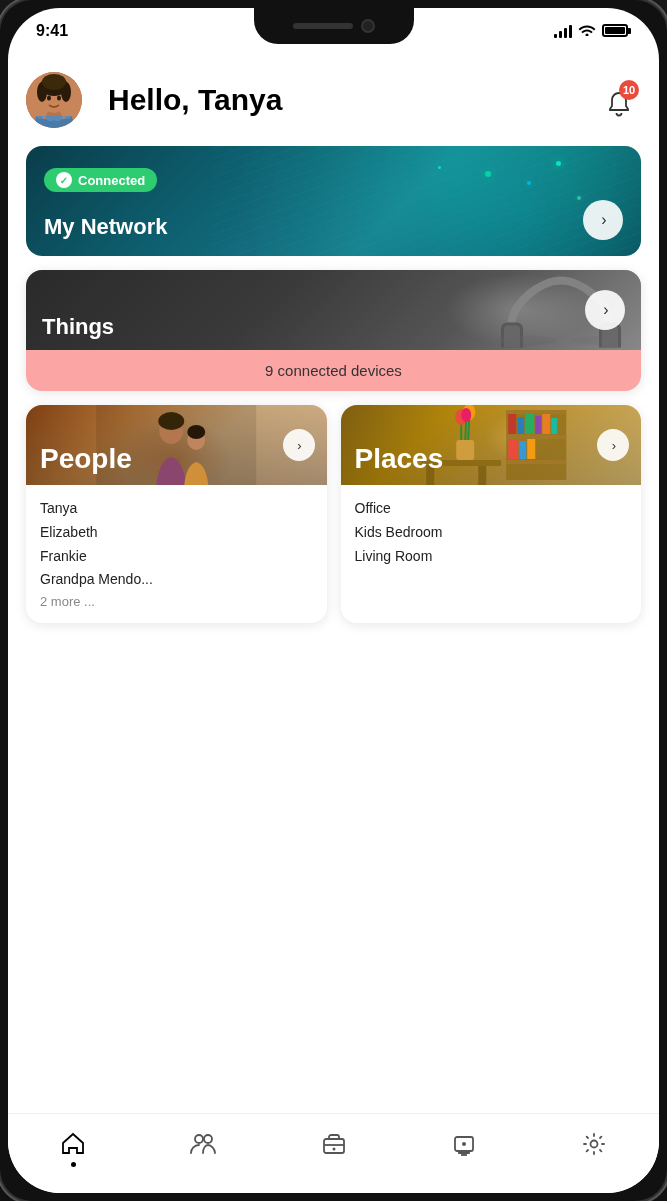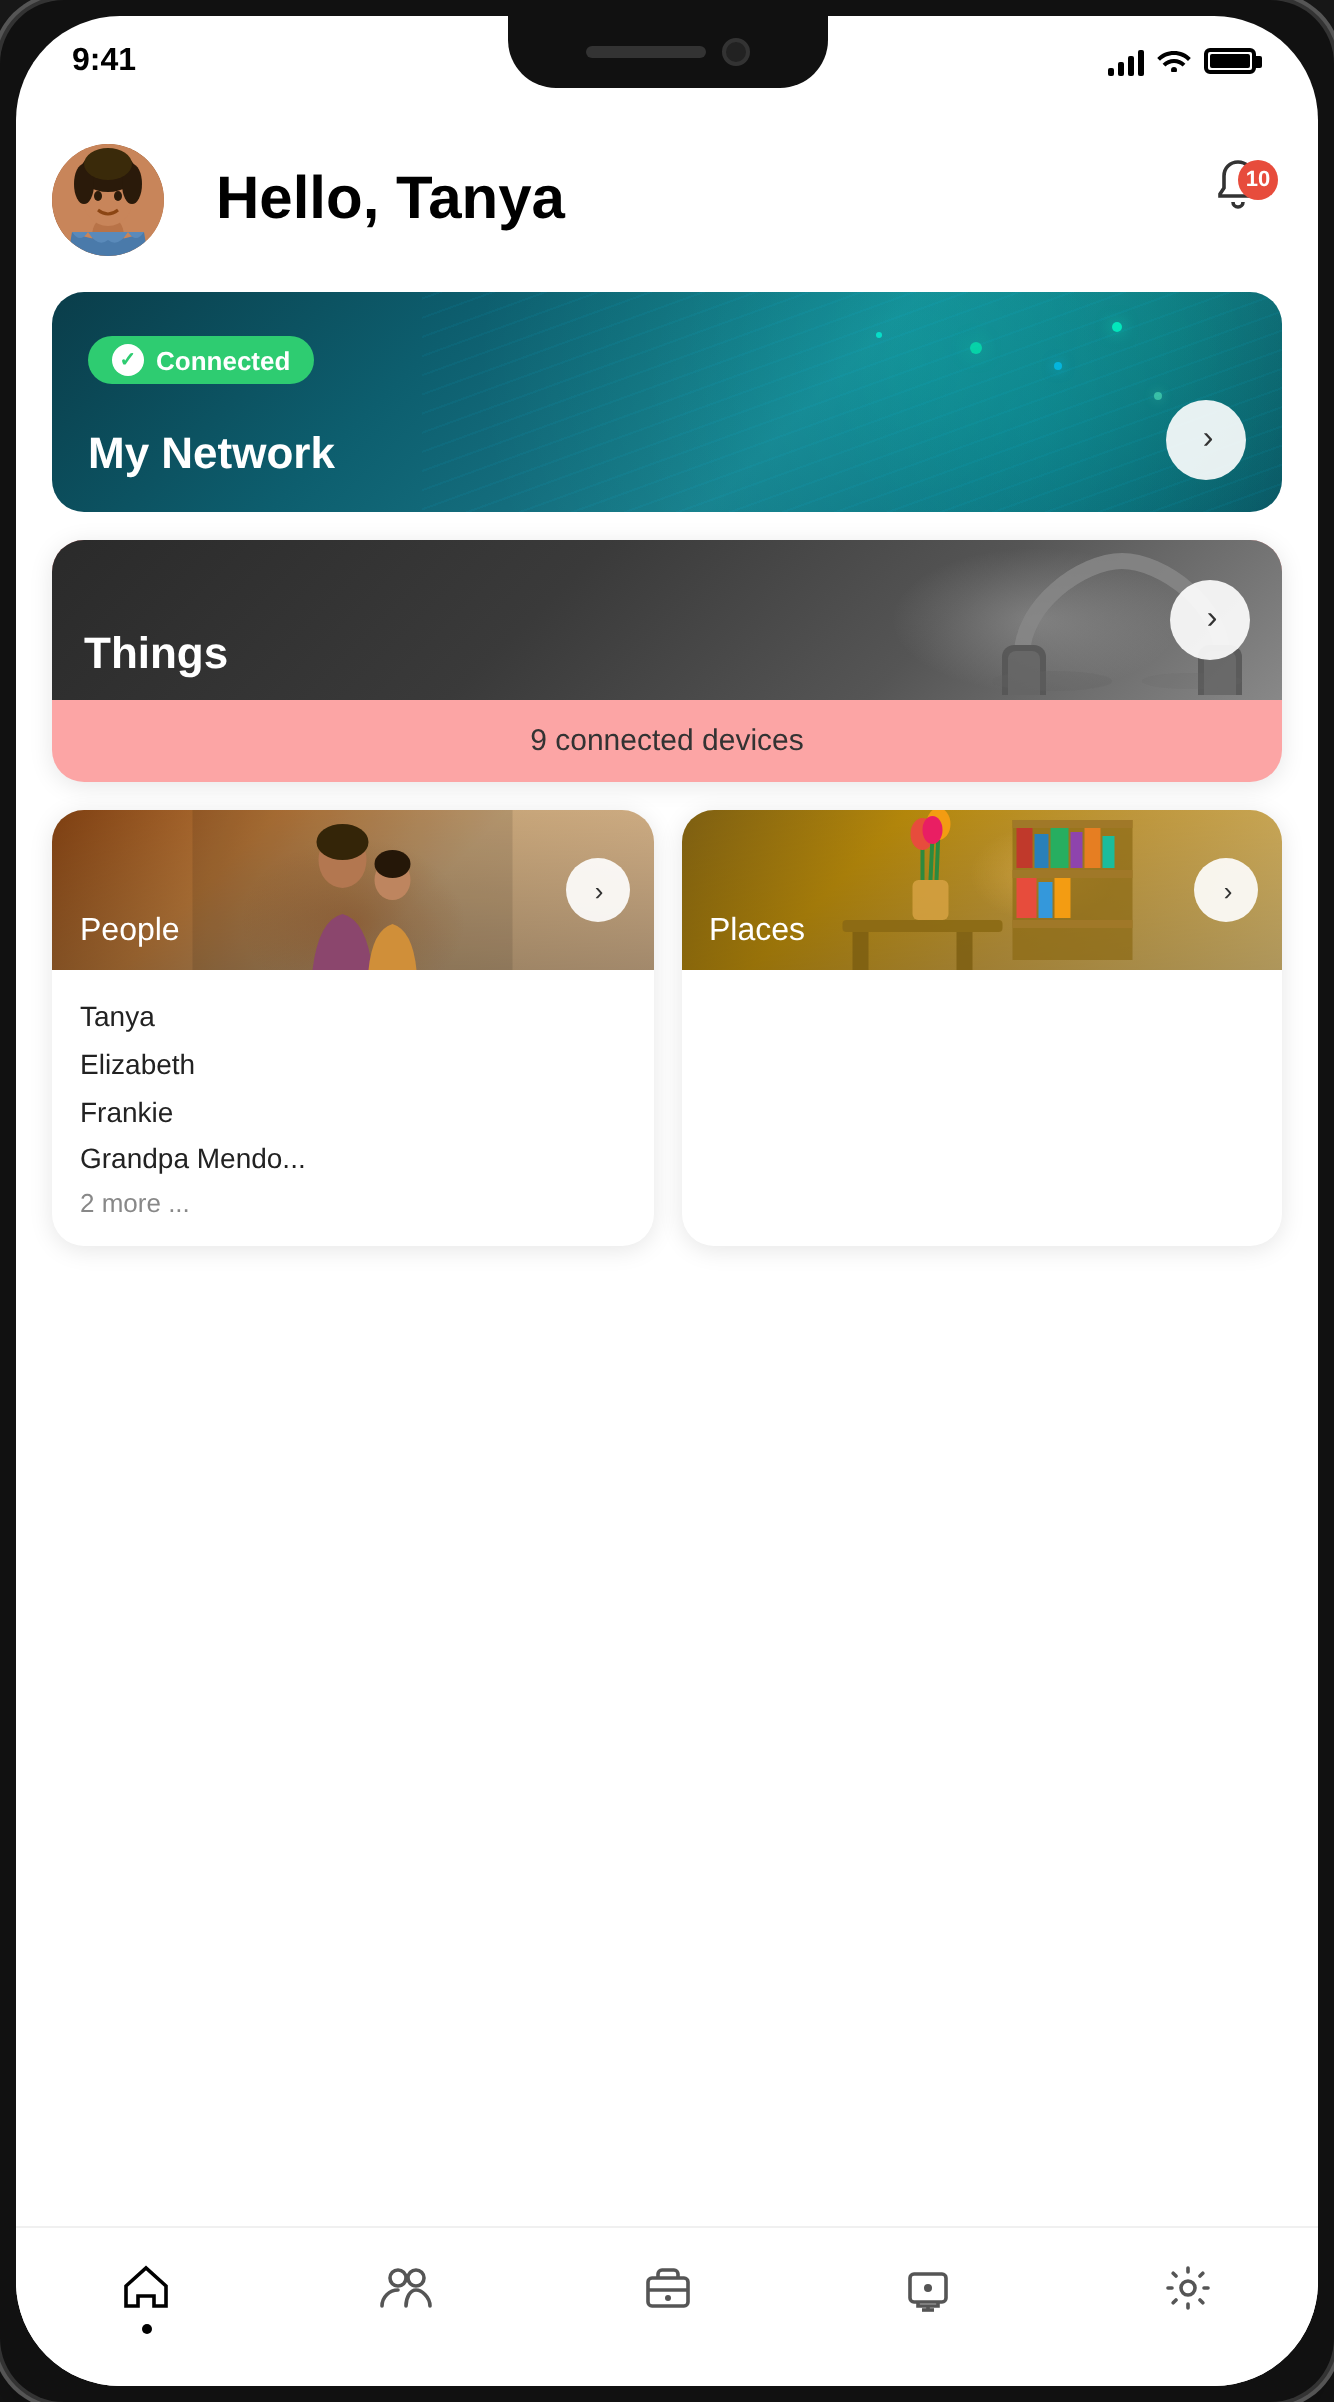--- a/index.html
+++ b/index.html
@@ -191,21 +191,21 @@
     .greeting-text {
       font-size: 30px;
       font-weight: 700;
       color: #000;
     }
     .notification-btn {
       position: relative;
       width: 44px;
       height: 44px;
       display: flex;
-      align-items: flex-start;
+      align-items: flex-end;
       justify-content: center;
     }
     .bell-icon svg {
       width: 28px;
       height: 28px;
     }
     .notification-badge {
       position: absolute;
       top: 2px;
       right: 2px;
@@ -405,22 +405,22 @@
       inset: 0;
       background: 
         radial-gradient(ellipse 60px 40px at 60% 40%, rgba(255,200,100,0.3) 0%, transparent 60%),
         linear-gradient(180deg, rgba(0,0,0,0.1) 0%, rgba(0,0,0,0.25) 100%);
     }
 
     .card-image-label {
       position: absolute;
       bottom: 10px;
       left: 14px;
-      font-size: 16px;
-      font-weight: 400;
+      font-size: 28px;
+      font-weight: 700;
       color: white;
     }
     .card-chevron {
       position: absolute;
       right: 12px;
       bottom: 50%;
       transform: translateY(50%);
     }
 
     .card-body {
@@ -684,20 +684,25 @@
               <line x1="54" y1="35" x2="55" y2="13" stroke="#2d8a3e" stroke-width="2"></line>
               <ellipse cx="55" cy="10" rx="5" ry="7" fill="#e91e63"></ellipse>
             </svg>
             <span class="card-image-label">Places</span>
             <div class="card-chevron">
               <div class="circle-btn" style="width:32px;height:32px;">
                 <span class="chevron-right" style="font-size:13px;">›</span>
               </div>
             </div>
           </div>
+          <div class="card-body">
+            <div class="card-list-item">Office</div>
+            <div class="card-list-item">Kids Bedroom</div>
+            <div class="card-list-item">Living Room</div>
+          </div>
         </div>
 
       </div>
     </div>
 
     <div class="bottom-nav">
 
       <div class="nav-item">
         <div class="nav-icon">
           <svg width="26" height="26" viewBox="0 0 26 26" fill="none">

